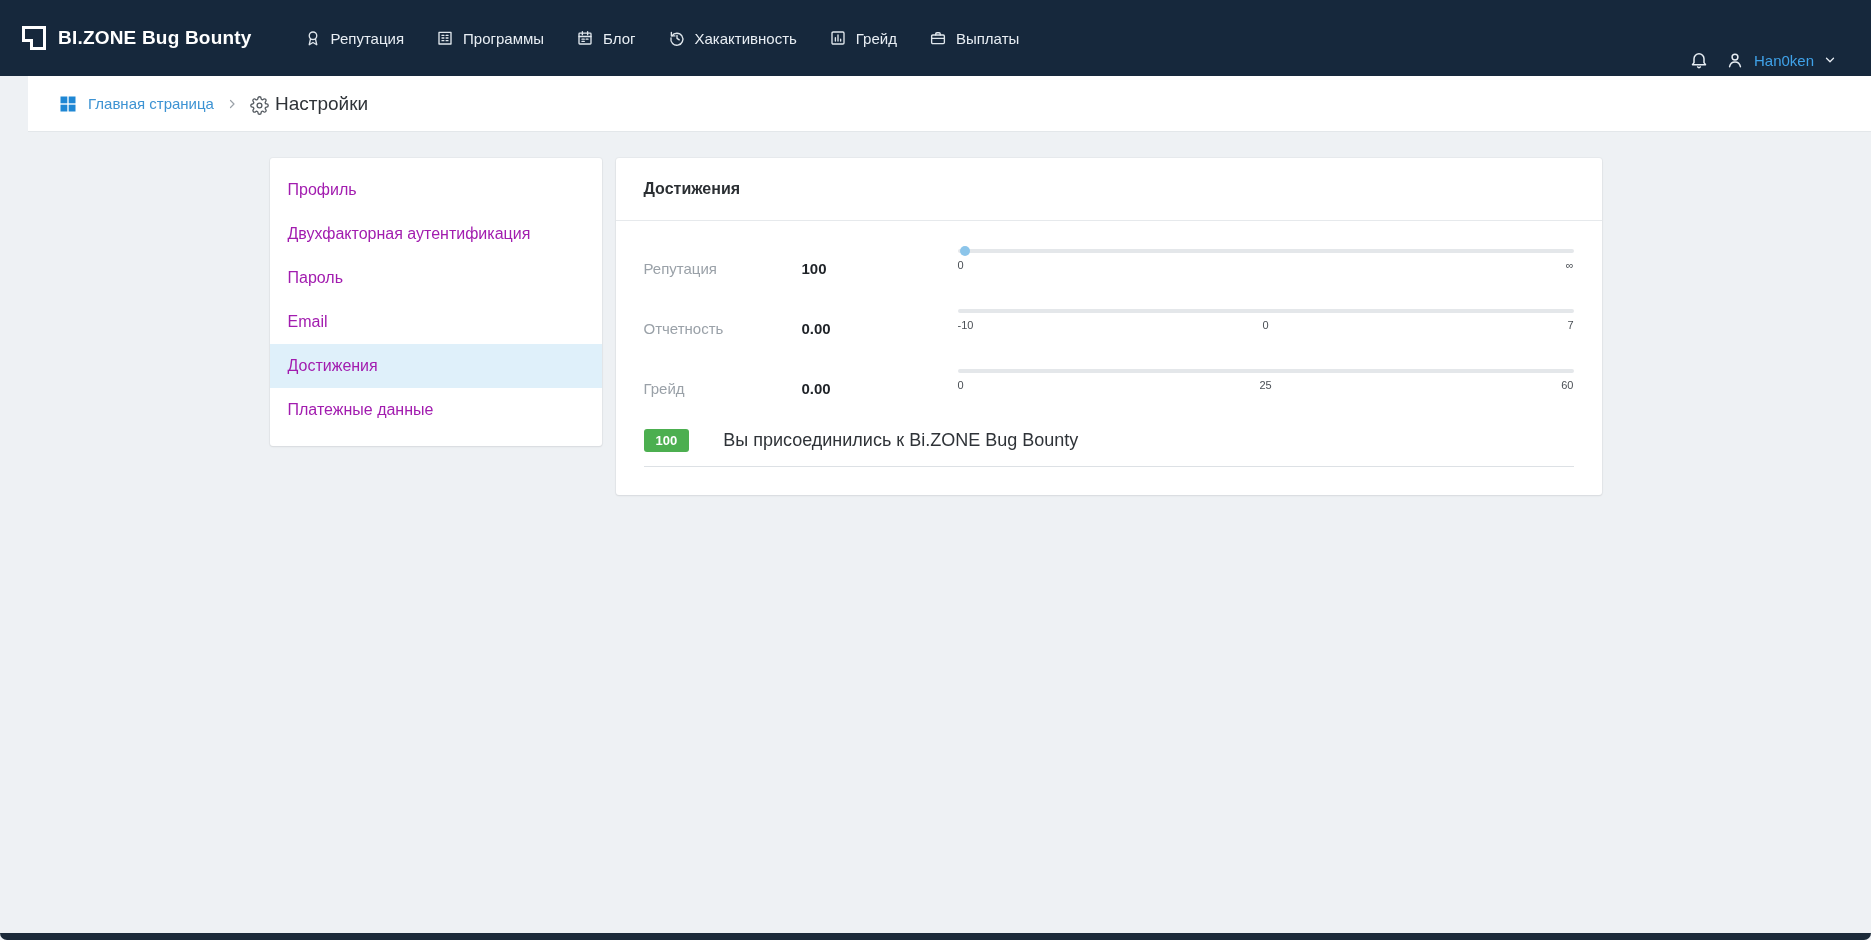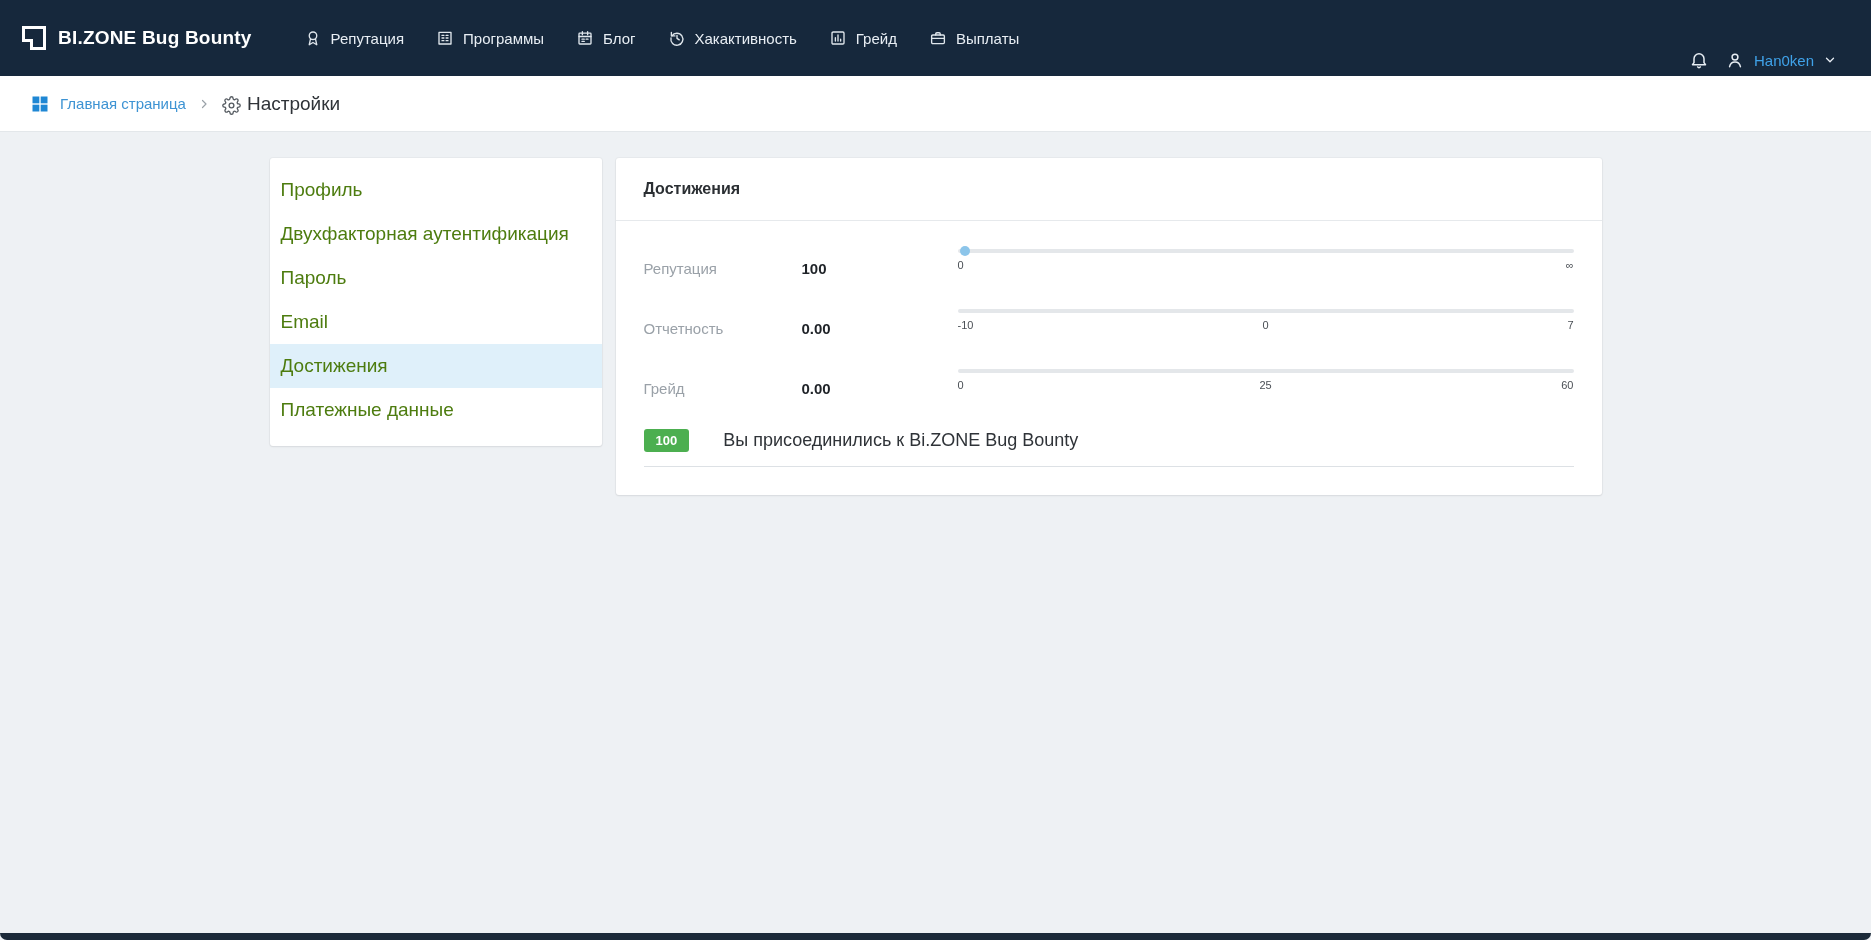--- a/index.html
+++ b/index.html
@@ -50,20 +50,21 @@
   .chev { color:#e8eef4; }
 
   
   .breadcrumb-bar {
     height: 56px;
     background: #ffffff;
     border-bottom: 1px solid #e3e7ea;
     display:flex; align-items:center;
     padding: 0 30px;
     gap: 12px;
+    margin-left: 28px;
   }
   .crumb { display:flex; align-items:center; gap:10px; }
   .crumb-link { color:#3d93d3; font-size:15px; cursor:pointer; text-decoration:none; }
   .crumb-sep { color:#9aa1a8; }
   .crumb-current { color:#2f3338; font-size:19px; display:flex; align-items:flex-end; gap:6px; }
   .gear { color:#555b61; }
   .grid-ic { color:#1f87d4; }
 
   
   .container {
@@ -75,23 +76,23 @@
   }
   .card {
     background:#ffffff;
     border-radius: 3px;
     box-shadow: 0 1px 2px rgba(20,30,40,.08), 0 0 0 1px rgba(20,30,40,.03);
   }
 
   
   .settings-card { width: 332px; padding: 10px 0 14px; }
   .menu-item {
-    padding: 12px 11px;
-    font-size: 19px;
-    color:#4d7c0f;
+    padding: 12px 18px;
+    font-size: 16px;
+    color:#a21caf;
     cursor:pointer;
     line-height: 20px;
   }
   .menu-item.active { background:#dff0fa; }
 
   
   .panel { flex: 1; }
   .panel-header {
     padding: 22px 28px;
     font-size: 16px;

